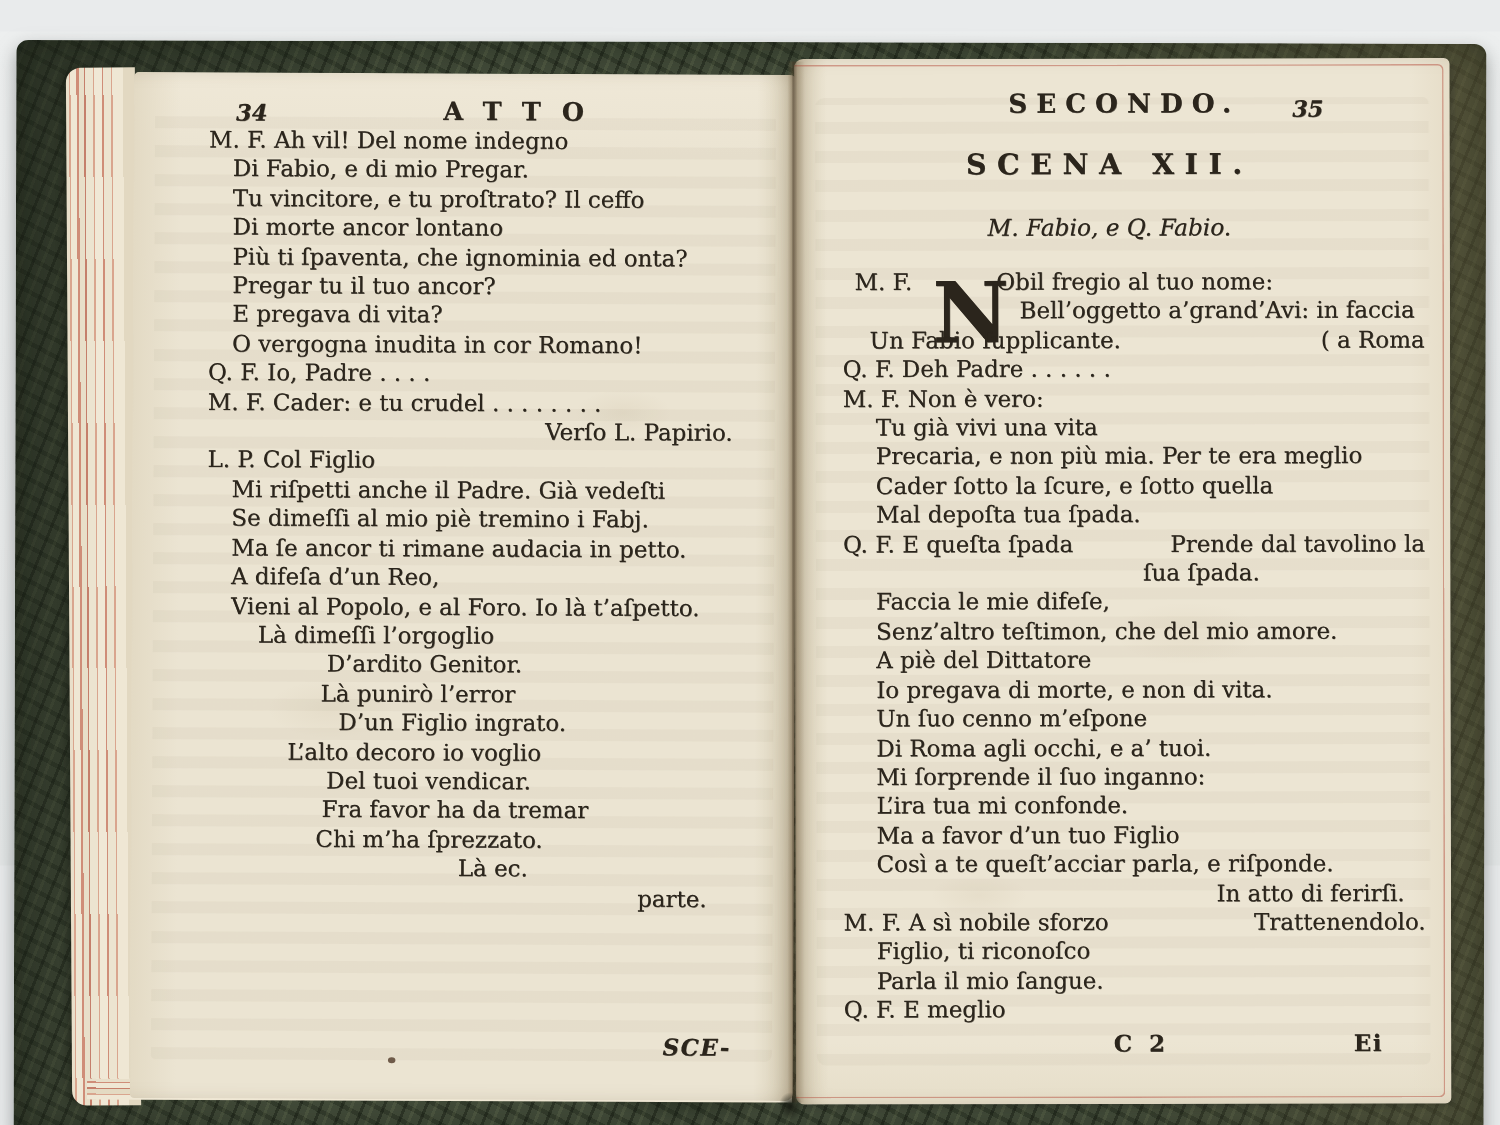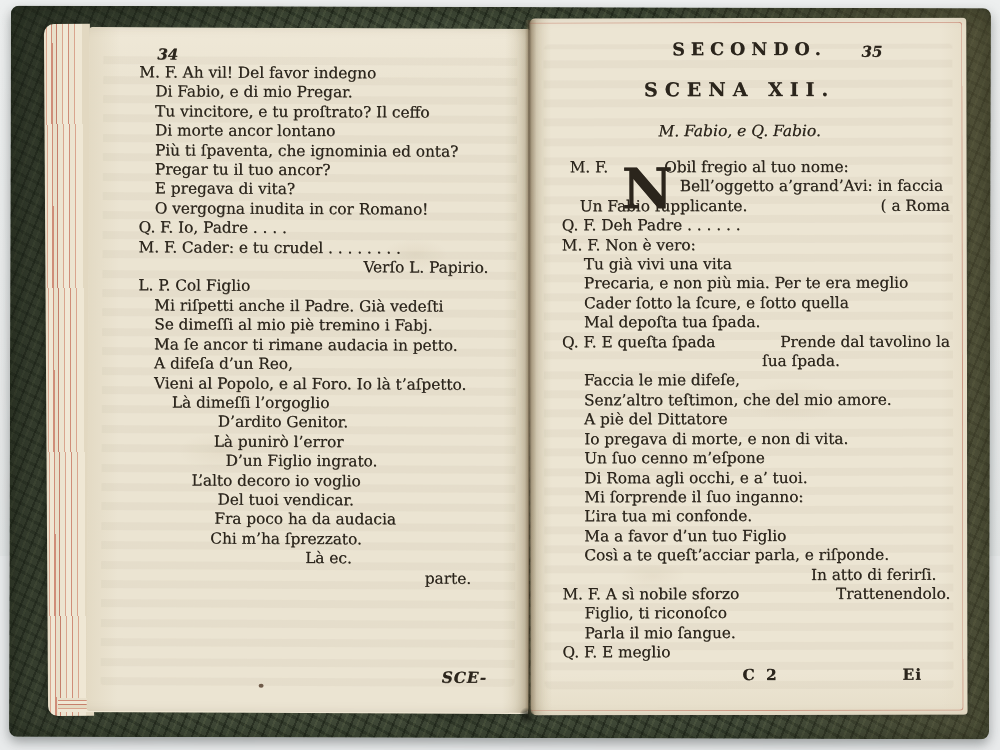--- a/index.html
+++ b/index.html
@@ -2,21 +2,21 @@
 <html><head>
 <meta charset="utf-8">
 <style>
   html,body{margin:0;padding:0;}
   body{
     width:1000px;height:750px;overflow:hidden;
     background:#e9ebec;
     font-family:"DejaVu Serif", serif;
   }
   .photo{position:relative;width:1000px;height:556px;
-    background:linear-gradient(180deg,#edefef 0%,#e8eaea 60%,#e3e6e6 100%);}
+    background:linear-gradient(180deg,#edefef 0%,#e8eaea 60%,#e3e6e6 100%);margin-top:21px;}
 
   
   .cover{
     position:absolute;left:10px;top:7px;width:980px;height:731px;border-radius:8px;
     transform:rotate(0.15deg);
     background-color:#414a38;
     background-image:
       linear-gradient(100deg,rgba(28,34,24,.55),rgba(0,0,0,0) 28%),
       linear-gradient(262deg,rgba(99,90,58,.55),rgba(0,0,0,0) 32%),
       radial-gradient(110px 30px at 12% 16%,rgba(14,20,11,.55),rgba(0,0,0,0) 70%),
@@ -127,22 +127,23 @@
 </head>
 <body>
 
 <div class="photo">
   <div class="cover"></div>
   <div class="edges-left"></div>
   <div class="edges-bottom"></div>
 
   <div class="page page-left">
     <span class="pagenum pn-left">34</span>
+    <div class="running running-left">ATTO</div>
     <div class="body body-left">
-        <div class="line"><span class="it">M. F.</span><span> Ah vil! Del favor indegno</span></div>
+        <div class="line"><span class="it">M. F.</span><span> Ah vil! Del nome indegno</span></div>
         <div class="line" style="padding-left: 16px;"><span>Di Fabio, e di mio Pregar.</span></div>
         <div class="line" style="padding-left: 16px;"><span>Tu vincitore, e tu proſtrato? Il ceffo</span></div>
         <div class="line" style="padding-left: 16px;"><span>Di morte ancor lontano</span></div>
         <div class="line" style="padding-left: 16px;"><span>Più ti ſpaventa, che ignominia ed onta?</span></div>
         <div class="line" style="padding-left: 16px;"><span>Pregar tu il tuo ancor?</span></div>
         <div class="line" style="padding-left: 16px;"><span>E pregava di vita?</span></div>
         <div class="line" style="padding-left: 16px;"><span>O vergogna inudita in cor Romano!</span></div>
         <div class="line"><span class="it">Q. F.</span><span> Io, Padre . . . .</span></div>
         <div class="line"><span class="it">M. F.</span><span> Cader: e tu crudel . . . . . . . .</span></div>
         <div class="line ar" style="padding-right: 2px;"><span class="it">Verſo L. Papirio.</span></div>
@@ -151,21 +152,21 @@
         <div class="line" style="padding-left: 16px;"><span>Se dimeſſi al mio piè tremino i Fabj.</span></div>
         <div class="line" style="padding-left: 16px;"><span>Ma ſe ancor ti rimane audacia in petto.</span></div>
         <div class="line" style="padding-left: 16px;"><span>A difeſa d’un Reo,</span></div>
         <div class="line" style="padding-left: 16px;"><span>Vieni al Popolo, e al Foro. Io là t’aſpetto.</span></div>
         <div class="line" style="padding-left: 34px;"><span>Là dimeſſi l’orgoglio</span></div>
         <div class="line" style="padding-left: 80px;"><span>D’ardito Genitor.</span></div>
         <div class="line" style="padding-left: 76px;"><span>Là punirò l’error</span></div>
         <div class="line" style="padding-left: 88px;"><span>D’un Figlio ingrato.</span></div>
         <div class="line" style="padding-left: 54px;"><span>L’alto decoro io voglio</span></div>
         <div class="line" style="padding-left: 80px;"><span>Del tuoi vendicar.</span></div>
-        <div class="line" style="padding-left: 77px;"><span>Fra poco ha da audacia</span></div>
+        <div class="line" style="padding-left: 77px;"><span>Fra favor ha da tremar</span></div>
         <div class="line" style="padding-left: 73px;"><span>Chi m’ha ſprezzato.</span></div>
         <div class="line" style="padding-left: 168px;"><span>Là ec.</span></div>
         <div class="line ar" style="padding-right: 18px;"><span class="it">parte.</span></div>
       </div>
     <div class="catchword cw-left">SCE-</div>
     <span class="spot"></span>
   </div>
 
   <div class="page page-right">
     <div class="running running-right">SECONDO.</div>

